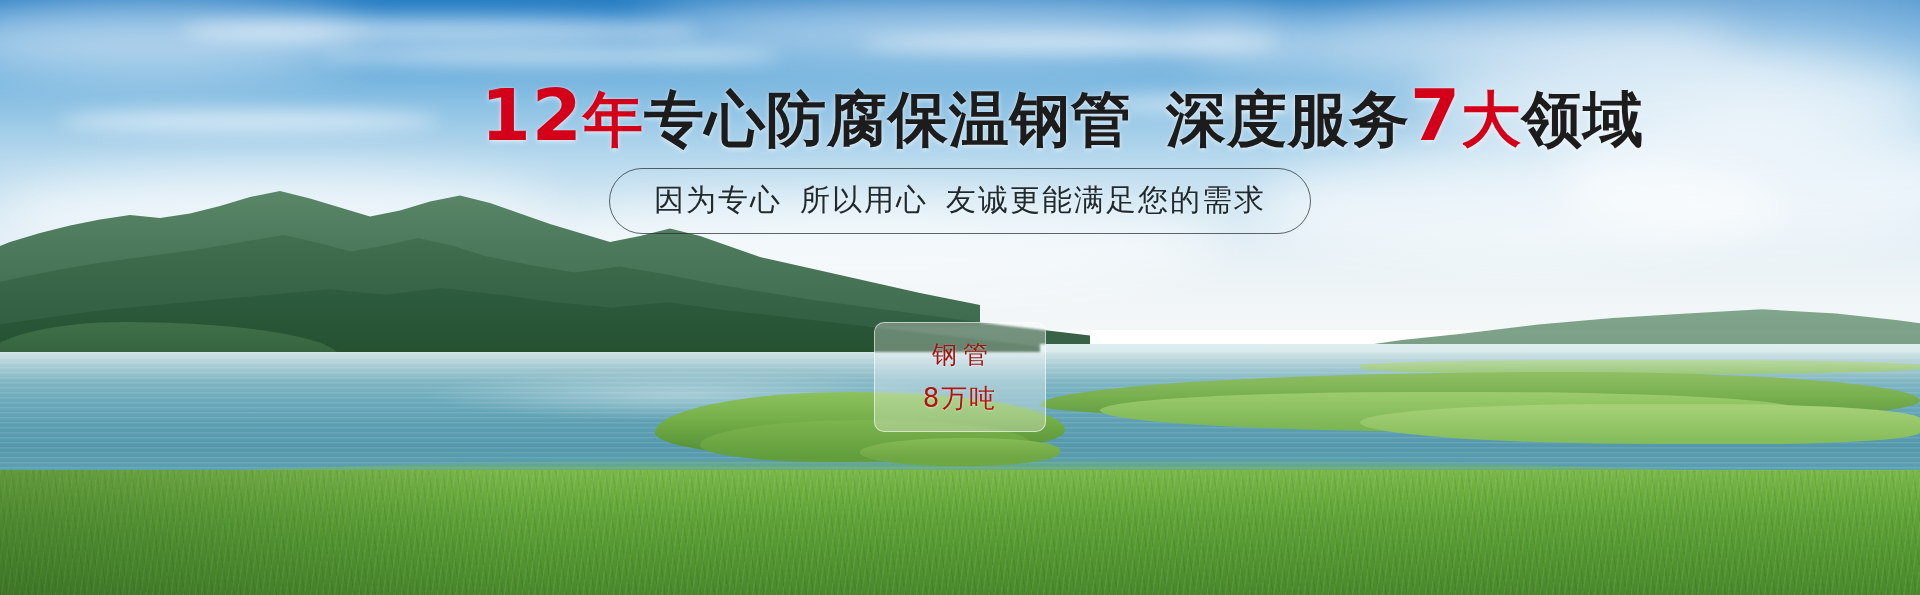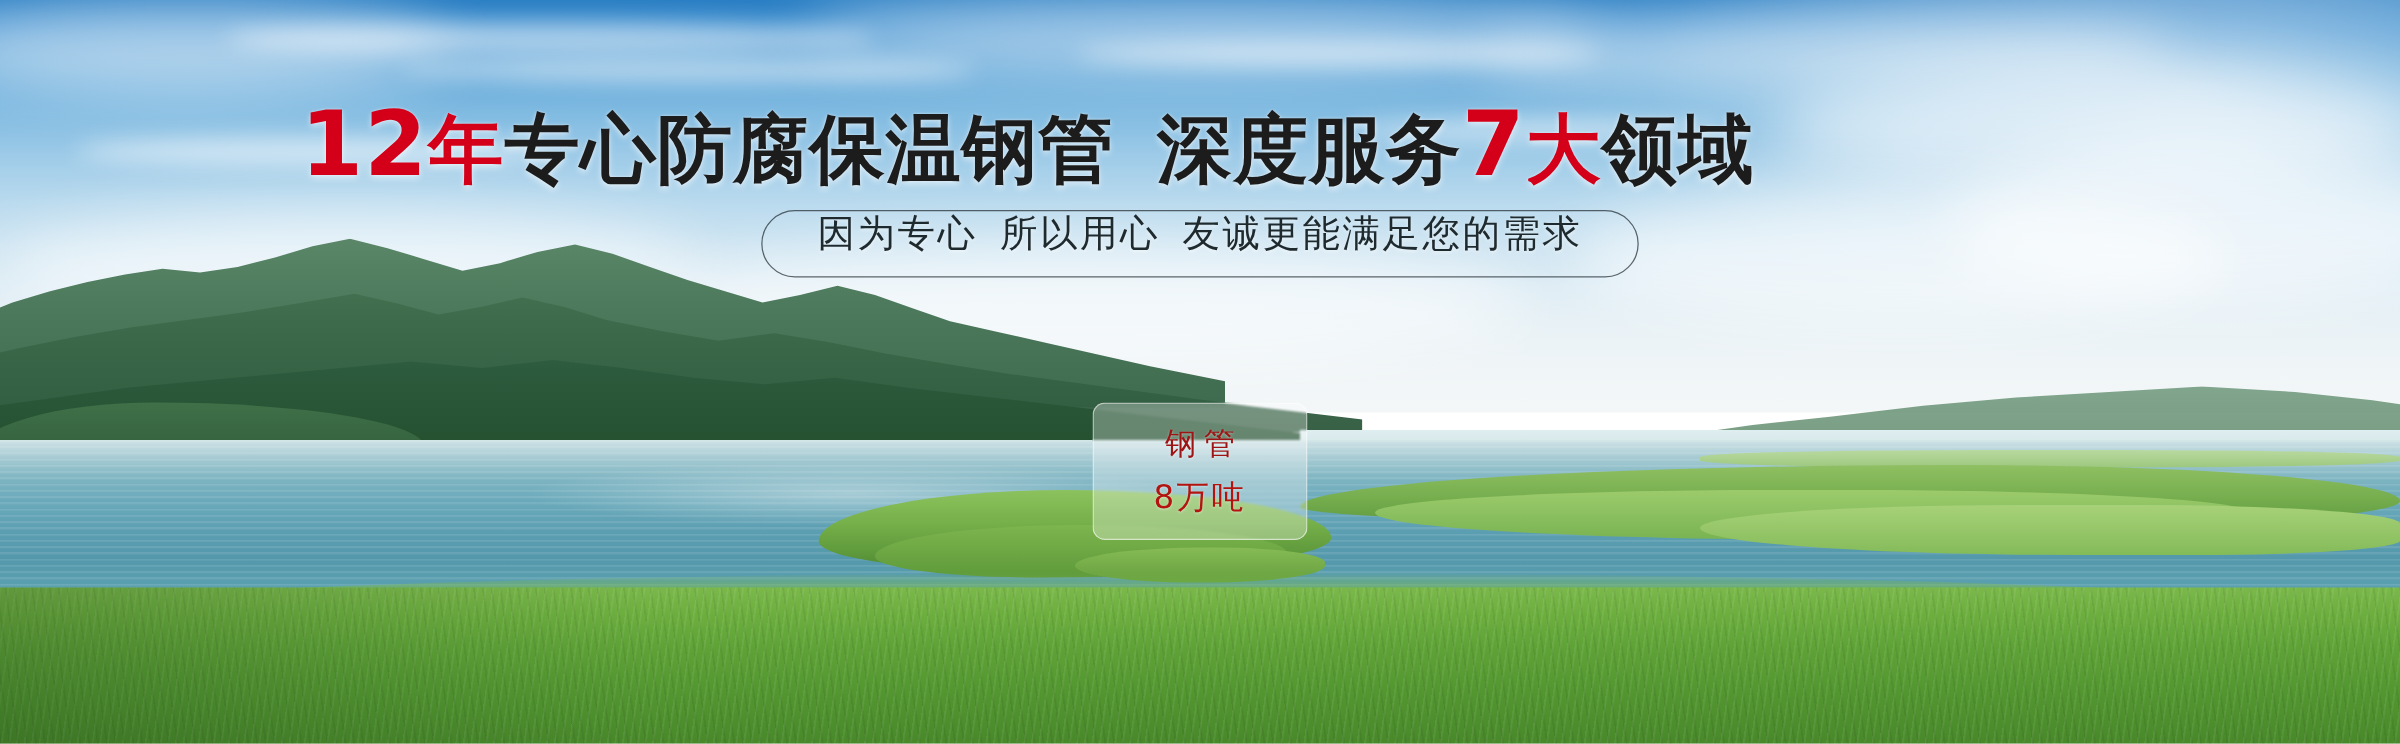--- a/index.html
+++ b/index.html
@@ -151,33 +151,33 @@
   
   .shore-left{
     position:absolute; left:-20px; top:322px; width:360px; height:60px;
     background:linear-gradient(to bottom,#3f7048,#2d5a36);
     border-radius:40% 60% 0 0 / 70% 60% 0 0;
   }
 
   
   .headline{
     position:absolute; left:0; top:80px; width:1644px;
-    text-align:center; white-space:nowrap;
+    text-align:right; white-space:nowrap;
     font-family:"DejaVu Sans","Liberation Sans",sans-serif;
     font-weight:bold; font-size:60px; line-height:70px;
     color:#1c1c1c; letter-spacing:1px;
     text-shadow:0 2px 5px rgba(255,255,255,.55), 0 0 2px rgba(255,255,255,.5);
   }
   .headline .red{ color:#d4001a; }
   .headline .num{ font-size:72px; }
   .headline .gap{ display:inline-block; width:34px; }
 
   .pill{
     position:absolute; left:50%; transform:translateX(-50%); top:168px;
-    padding:0 44px 14px;
+    padding:12px 44px 14px;
     border:1.6px solid rgba(35,45,50,.72);
     border-radius:34px;
     font-size:30px; line-height:38px; letter-spacing:2px;
     color:#1f2a2e; white-space:nowrap;
     text-shadow:0 1px 3px rgba(255,255,255,.5);
   }
   .pill .sp{ display:inline-block; width:18px; }
 
   .cards{
     position:absolute; left:50%; transform:translateX(-50%); top:322px;

